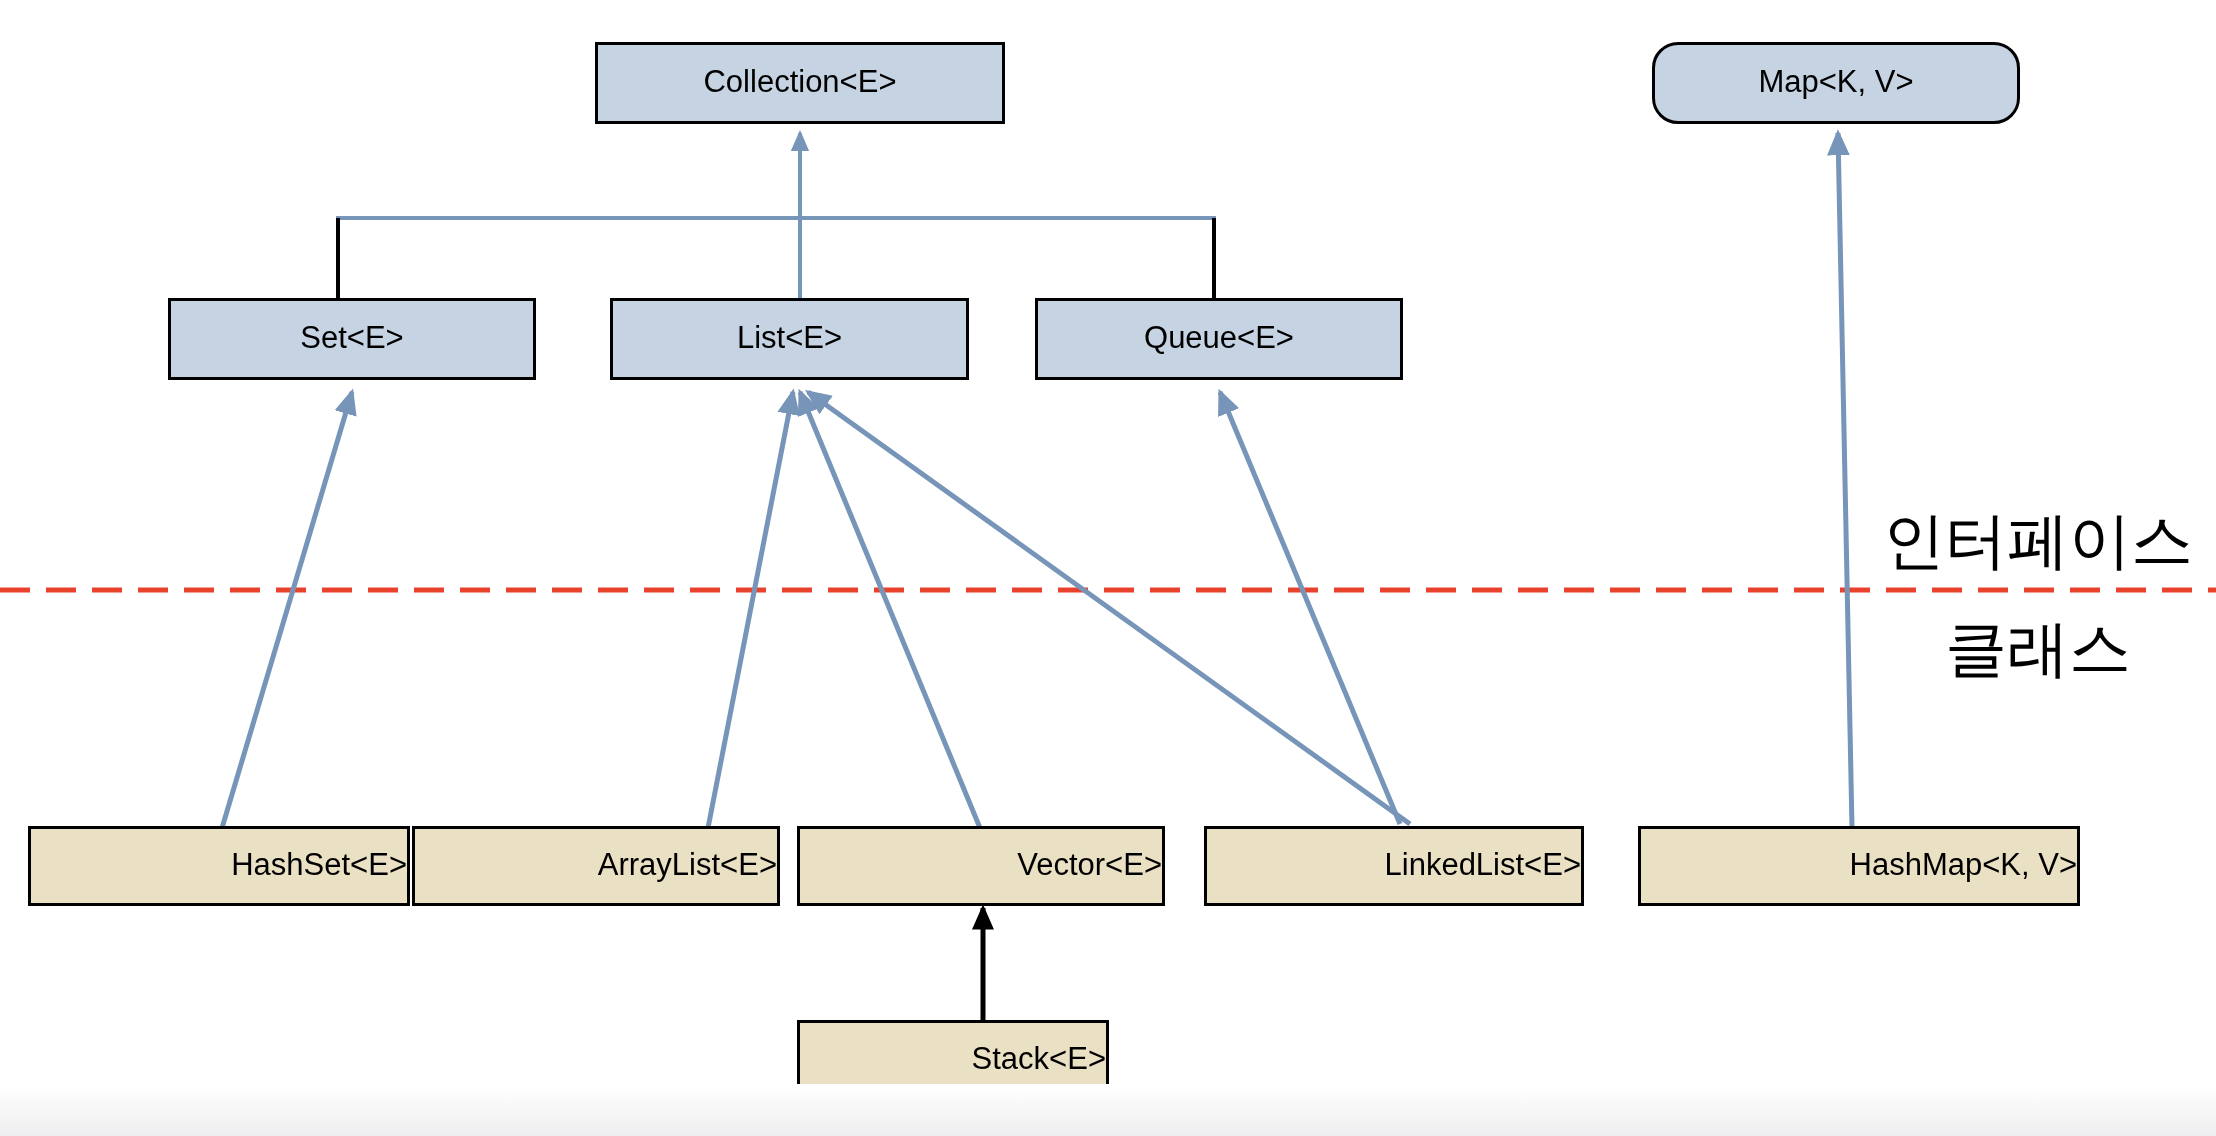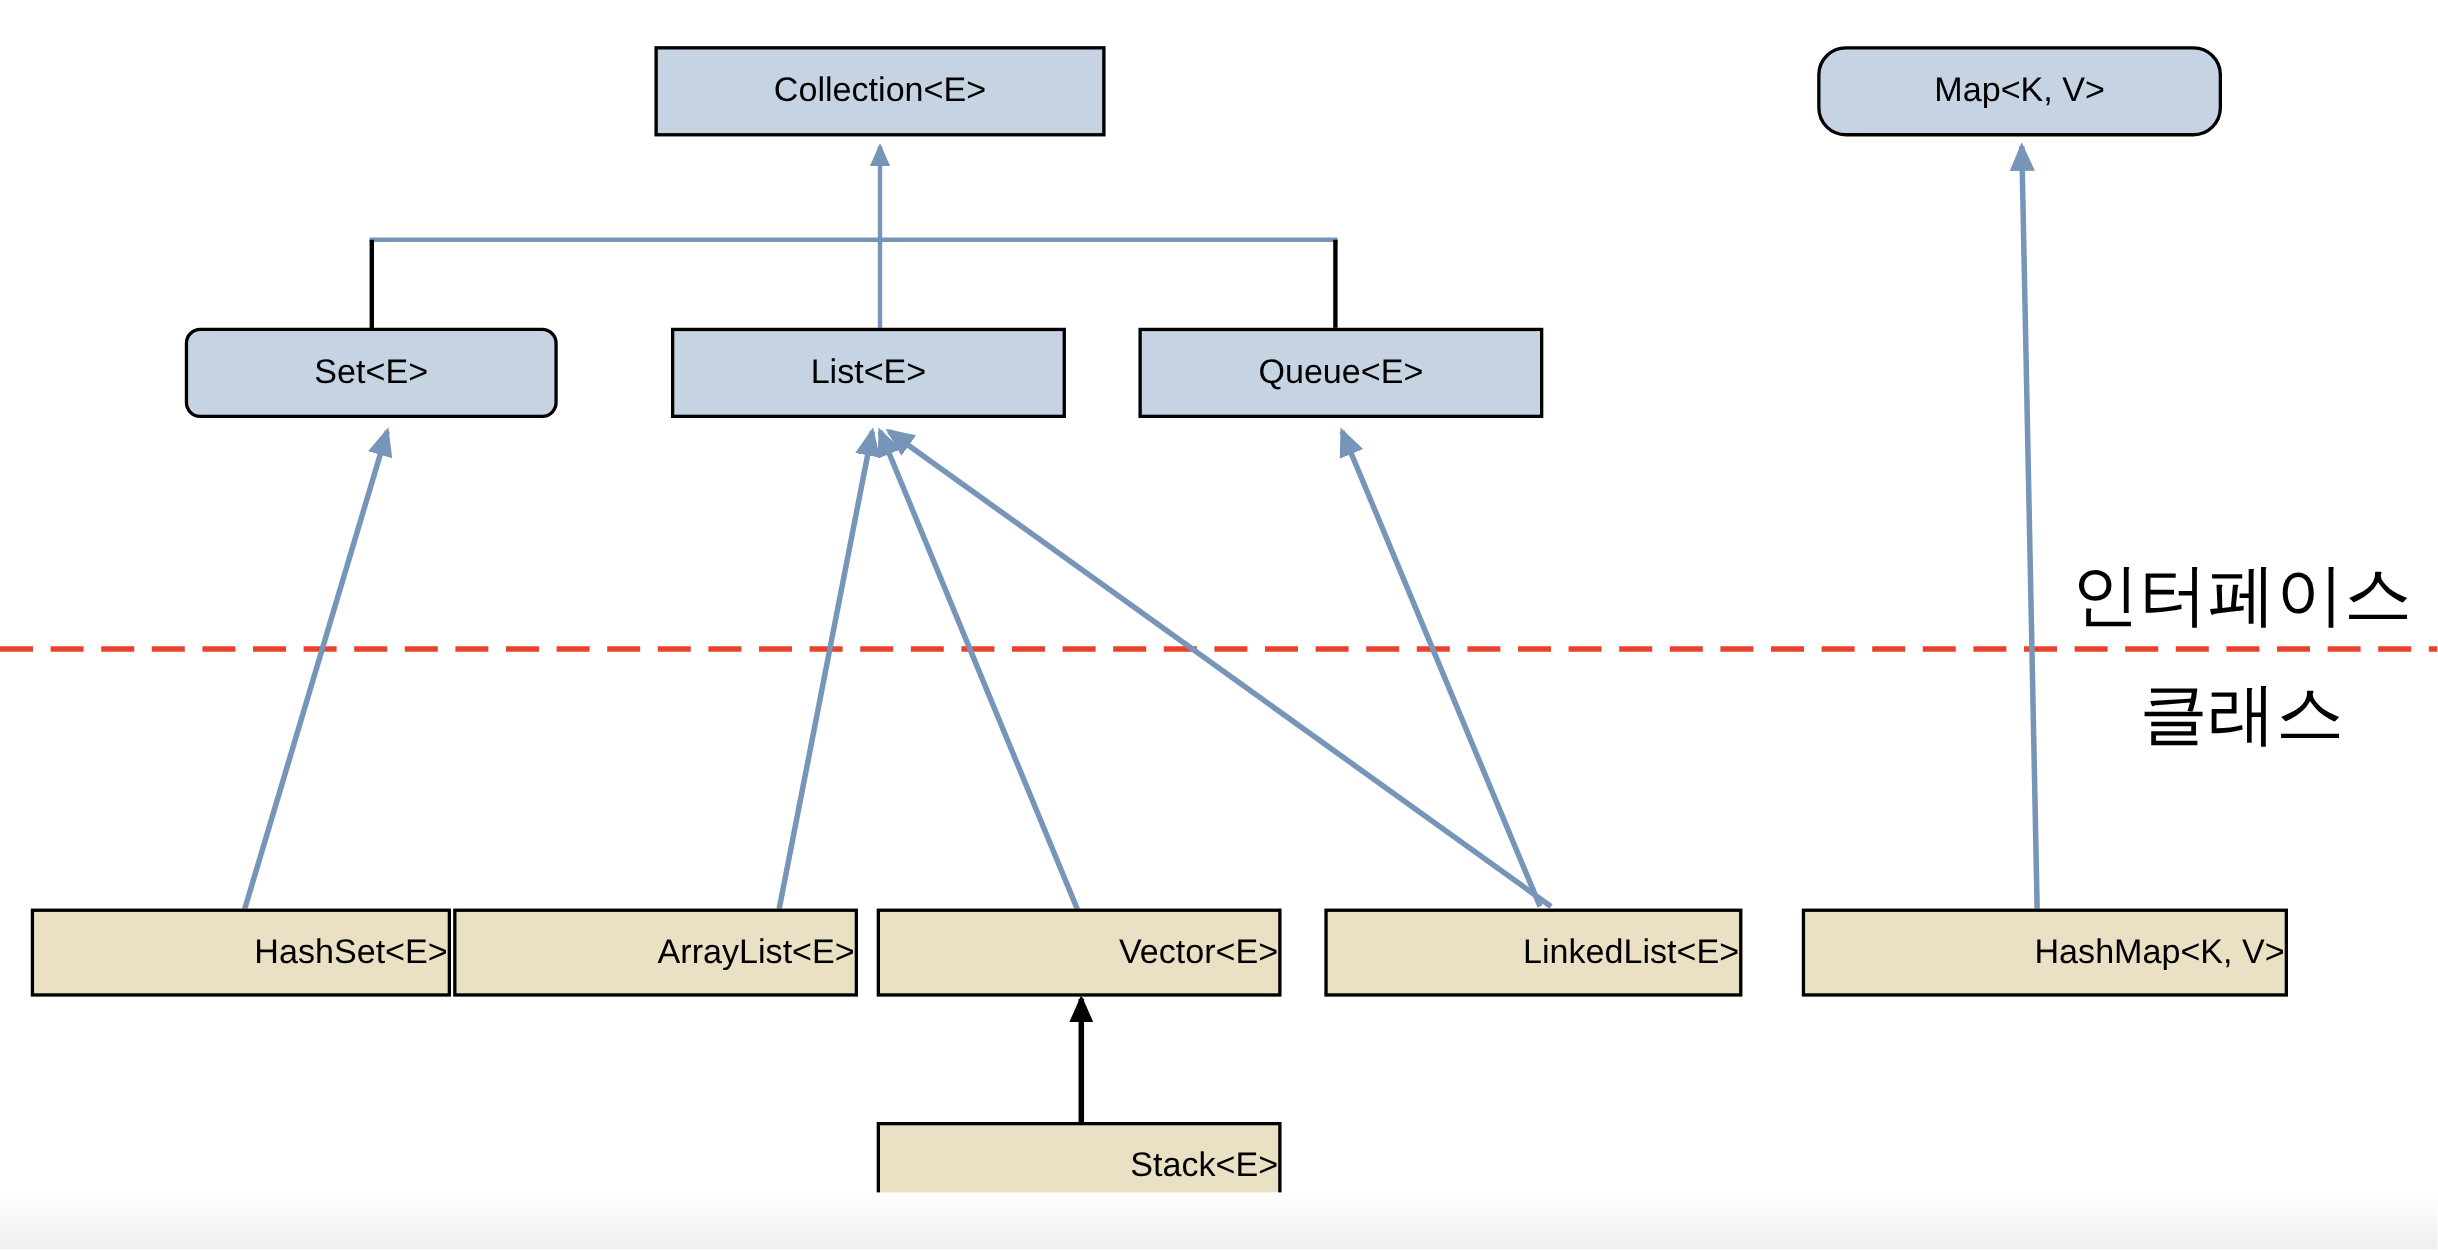--- a/index.html
+++ b/index.html
@@ -104,21 +104,21 @@
   </svg>
 
   <div class="node iface" style="left:595px; top:42px; width:410px; height:82px;">
     <span class="node-label">Collection&lt;E&gt;</span>
   </div>
 
   <div class="node iface" style="left:1652px; top:42px; width:368px; height:82px;border-radius:26px;">
     <span class="node-label">Map&lt;K, V&gt;</span>
   </div>
 
-  <div class="node iface" style="left:168px; top:298px; width:339px; height:82px;border-radius:14px;">
+  <div class="node iface" style="left:168px; top:298px; width:368px; height:82px;">
     <span class="node-label">Set&lt;E&gt;</span>
   </div>
 
   <div class="node iface" style="left:610px; top:298px; width:359px; height:82px;">
     <span class="node-label">List&lt;E&gt;</span>
   </div>
 
   <div class="node iface" style="left:1035px; top:298px; width:368px; height:82px;">
     <span class="node-label">Queue&lt;E&gt;</span>
   </div>
@@ -136,21 +136,21 @@
   </div>
 
   <div class="node klass" style="left:1204px; top:826px; width:380px; height:80px;padding-left:25px;">
     <span class="node-label">LinkedList&lt;E&gt;</span>
   </div>
 
   <div class="node klass" style="left:1638px; top:826px; width:442px; height:80px;">
     <span class="node-label">HashMap&lt;K, V&gt;</span>
   </div>
 
-  <div class="node klass" style="left:797px; top:1020px; width:368px; height:80px;">
+  <div class="node klass" style="left:797px; top:1020px; width:312px; height:80px;">
     <span class="node-label">Stack&lt;E&gt;</span>
   </div>
 
   <div class="korean-label" style="left:1878px; top:508px; width:320px;">인터페이스</div>
 
   <div class="korean-label" style="left:1878px; top:616px; width:320px;">클래스</div>
 
   <div class="bottom-fade"></div>
 
 </div>

